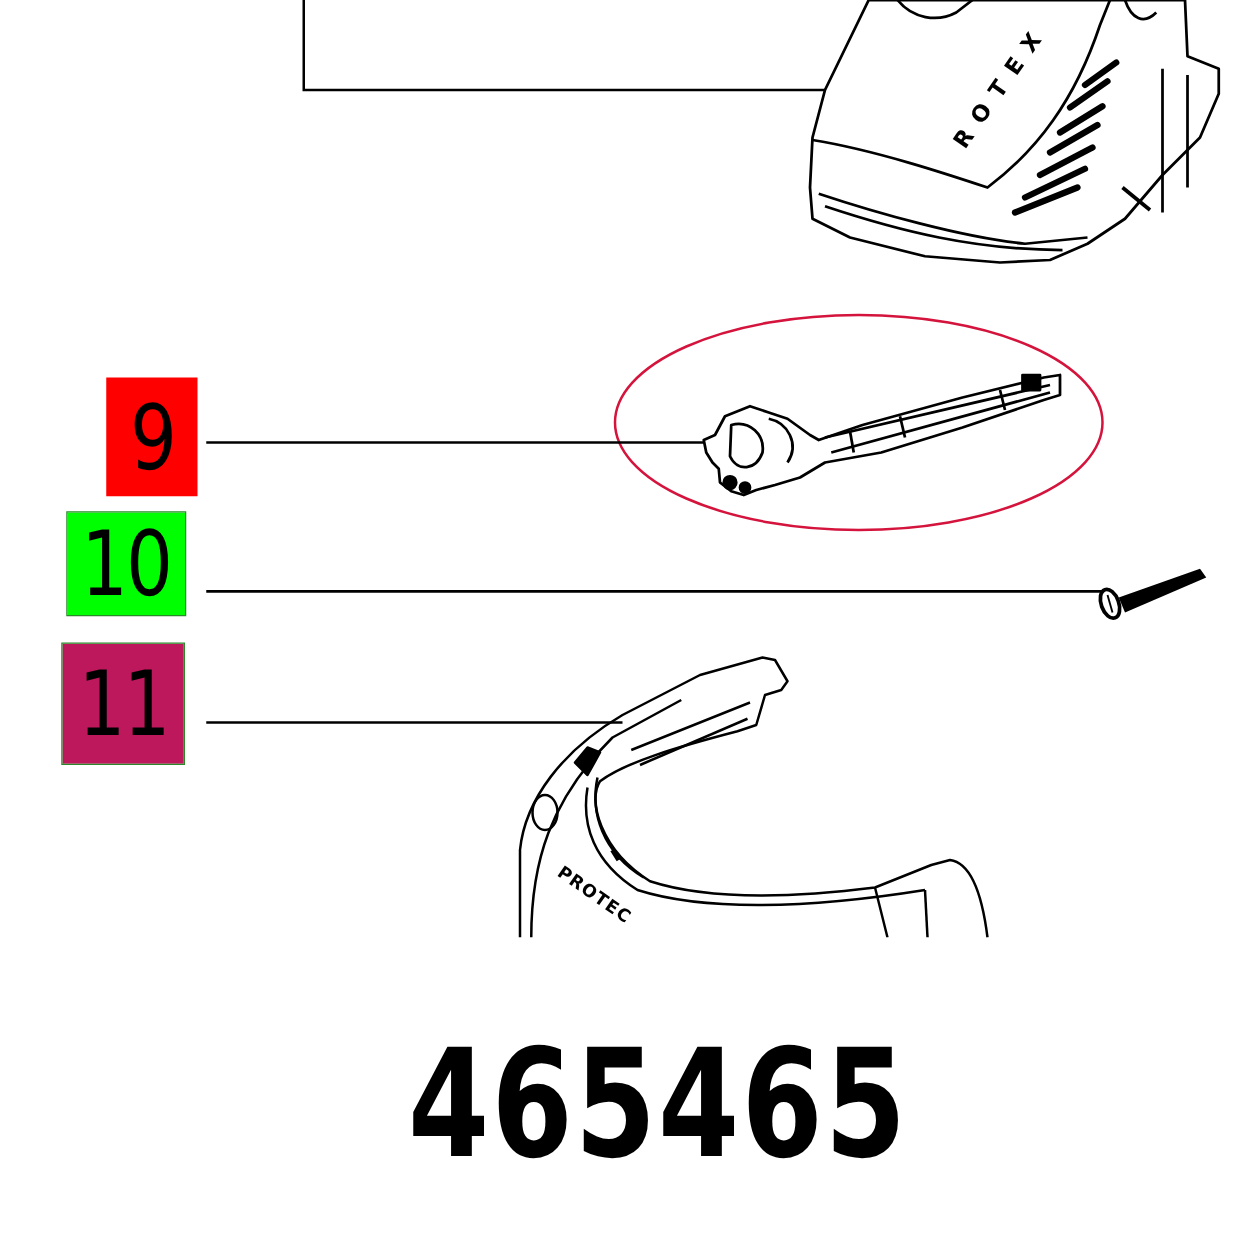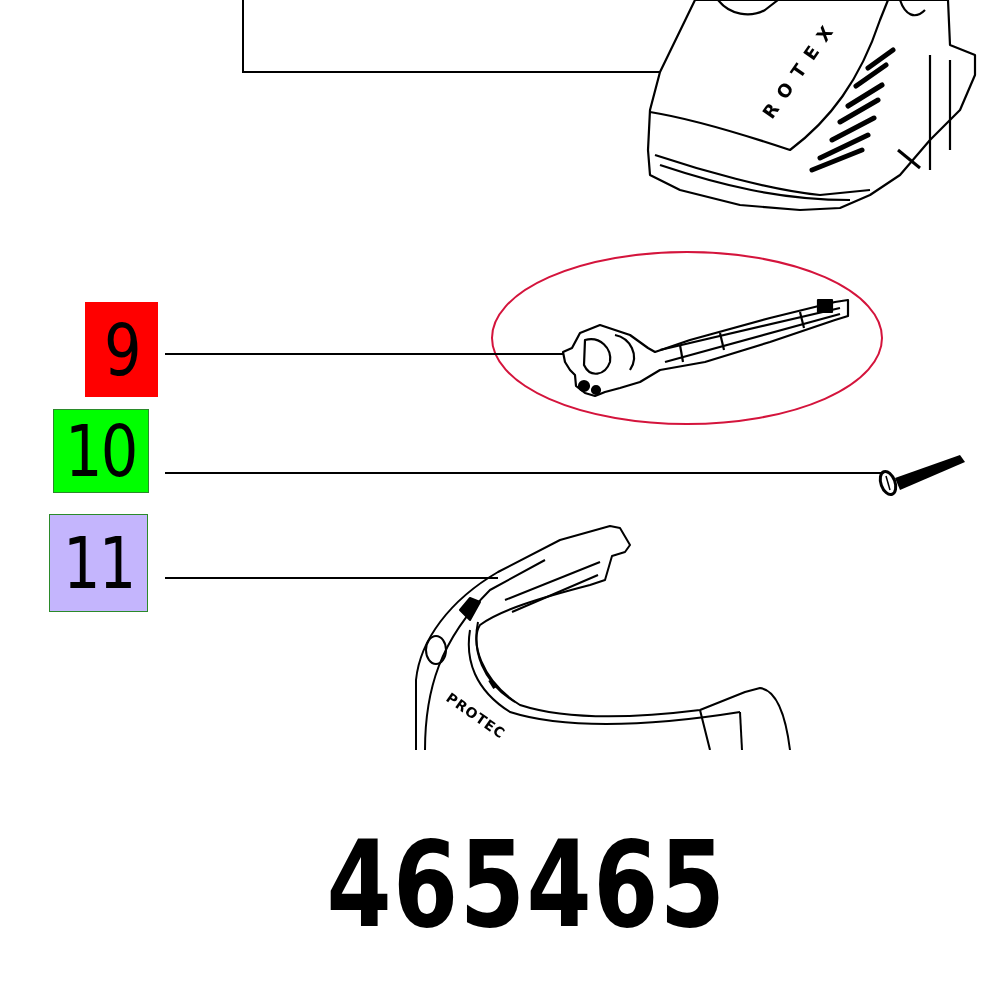--- a/index.html
+++ b/index.html
@@ -89,19 +89,19 @@
 </svg>
 
 <div class="badge" style="left:85px; top:302px; width:73px; height:95px; background:#ff0000; font-size:72px;">
   <span>9</span>
 </div>
 
 <div class="badge" style="left:54px; top:410px; width:94px; height:82px; background:#00ff00; outline:1px solid #2a8a2a; font-size:72px;">
   <span>10</span>
 </div>
 
-<div class="badge" style="left:50px; top:515px; width:97px; height:96px; background:#c4b5fd; outline:1px solid #2a8a2a; font-size:72px;">
+<div class="badge" style="left:50px; top:515px; width:97px; height:96px; background:#be185d; outline:1px solid #2a8a2a; font-size:72px;">
   <span>11</span>
 </div>
 
 <div class="part-number">
   <span>465465</span>
 </div>
 
 </body></html>

